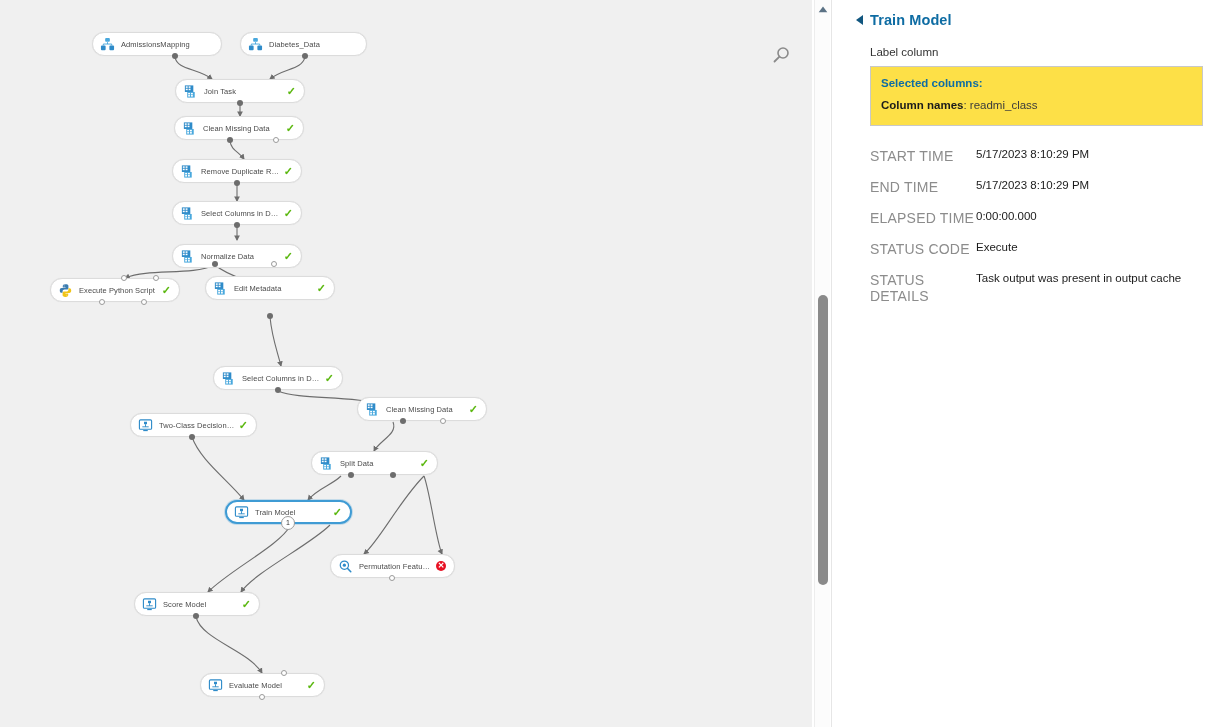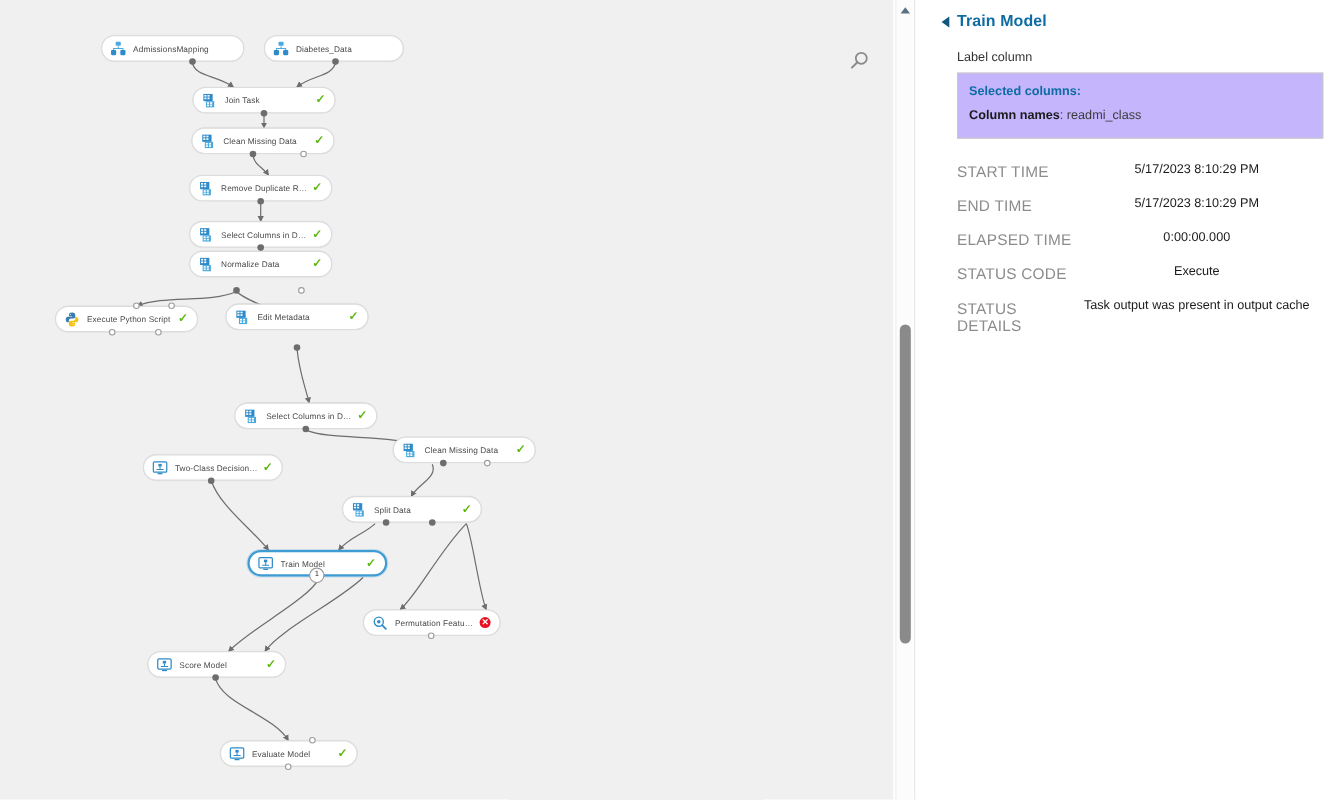--- a/index.html
+++ b/index.html
@@ -73,37 +73,37 @@
   }
   #panel-header { display: flex; align-items: center; gap: 7px; margin-bottom: 18px; }
   .tri-collapse {
     width: 0; height: 0; border-top: 5px solid transparent; border-bottom: 5px solid transparent;
     border-right: 7px solid #11567f; cursor: pointer;
   }
   #panel-title { font-size: 14.5px; color: #0e6ca3; font-weight: bold; letter-spacing: .1px; }
 
   .field-label { font-size: 11.5px; color: #333333; margin: 0 0 8px 14px; }
   #selected-columns-box {
-    margin-left: 14px; background: #c4b5fd; border: 1px solid #c8c8c8;
+    margin-left: 14px; background: #fde047; border: 1px solid #c8c8c8;
     padding: 8px 10px 9px 10px; line-height: 1.5;
   }
   .sc-title { font-size: 11.5px; font-weight: bold; color: #0e6ca3; display: block; }
   .sc-names-key { font-size: 11.5px; font-weight: bold; color: #1b1b1b; }
   .sc-names-val { font-size: 11.5px; color: #3b3b3b; }
   #launch-btn {
     margin: 9px 0 0 14px; width: 330px; height: 22px;
     background: #efefef; border: 2px solid #000000;
     font-family: "Liberation Sans", sans-serif; font-size: 11.5px; color: #222;
     display: flex; align-items: center; justify-content: center; cursor: pointer;
   }
 
   #meta-table { margin: 21px 0 0 14px; width: 330px; }
   .meta-row { display: flex; margin-bottom: 14px; }
   .meta-key { width: 106px; flex: 0 0 106px; font-size: 14px; color: #8c8c8c; letter-spacing: .2px; text-transform: uppercase; padding-top: 1px; }
-  .meta-val { flex: 1 1 auto; font-size: 11.5px; color: #1b1b1b; line-height: 1.32; text-align: center; }
+  .meta-val { flex: 1 1 auto; font-size: 11.5px; color: #1b1b1b; line-height: 1.32; }
 </style>
 </head>
 <body>
 
 <div id="app">
 
   <div id="canvas">
 
     <svg id="graph-svg">
       <defs>
@@ -250,21 +250,21 @@
             <rect x="8.5" y="11.8" width="2" height="1.6" fill="#fff"></rect>
         </svg>
       </span>
       <span class="node-label">Select Columns in Dataset</span>
       <span class="node-status">
           <span class="check">✓</span>
         </span>
     </div>
     <span class="port filled" style="left:234px;top:222px"></span>
 
-    <div class="node" style="left:172px;top:228px;width:130px">
+    <div class="node" style="left:172px;top:244px;width:130px">
       <span class="node-icon">
         <svg width="15" height="15" viewBox="0 0 16 16">
           <rect x="2" y="1.5" width="9" height="7" fill="#2e8bc9"></rect>
           <rect x="3" y="2.5" width="2" height="1.6" fill="#fff"></rect>
             <rect x="6" y="2.5" width="2" height="1.6" fill="#fff"></rect>
           <rect x="3" y="5" width="2" height="1.6" fill="#fff"></rect>
             <rect x="6" y="5" width="2" height="1.6" fill="#fff"></rect>
           <rect x="4.5" y="8.5" width="8" height="6" fill="#49a8dd"></rect>
           <rect x="5.5" y="9.5" width="2" height="1.6" fill="#fff"></rect>
             <rect x="8.5" y="9.5" width="2" height="1.6" fill="#fff"></rect>

